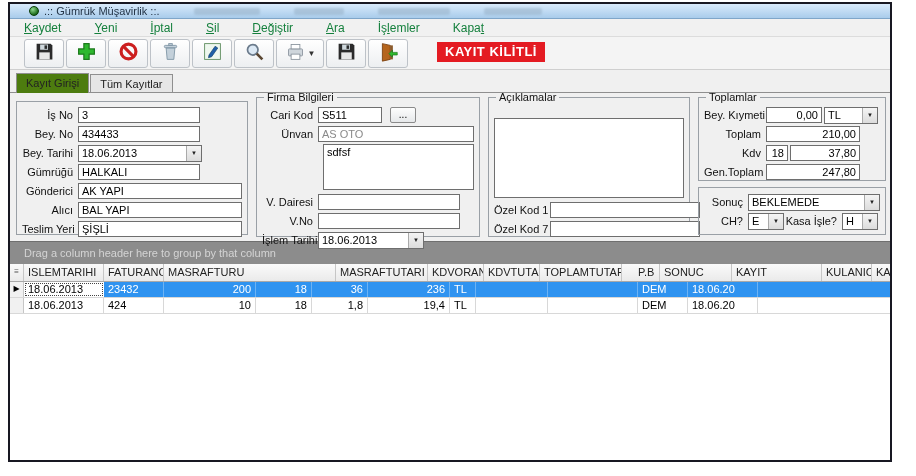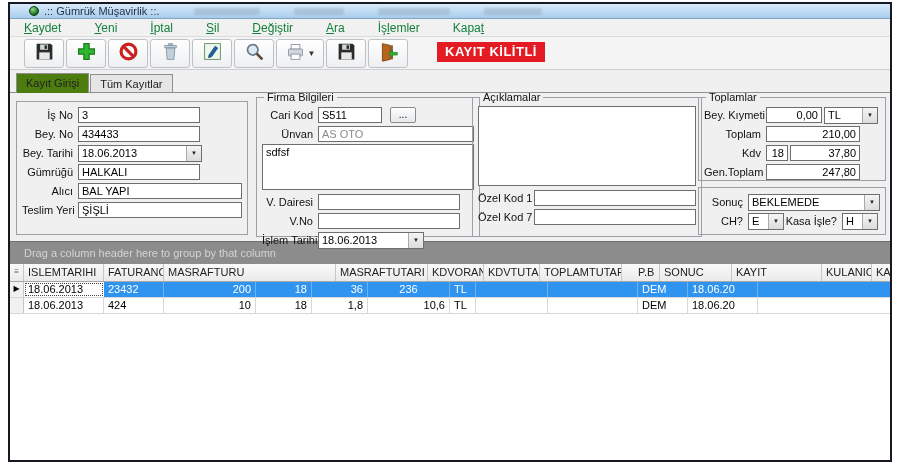--- a/index.html
+++ b/index.html
@@ -48,42 +48,42 @@
   .tabpage { flex:1; border-top:1px solid #8f8f8f; background:#f0f0f0;
              display:flex; flex-direction:column; overflow:hidden; }
 
   
   .formarea { height:148px; flex:0 0 148px; position:relative; }
   .panel { position:absolute; border:1px solid #9aa0a6; }
   .panel-legend { position:absolute; top:-7px; left:7px; background:#f0f0f0; padding:0 3px;
                   font-size:11px; color:#111; }
   .p-left  { left:6px;  top:8px; width:232px; height:134px; padding-top:4px; }
   .p-firma { left:246px; top:4px; width:224px; height:140px; padding-top:8px; }
-  .p-acik  { left:462px; top:4px; width:230px; height:140px; padding-top:8px; }
+  .p-acik  { left:478px; top:4px; width:202px; height:140px; padding-top:20px; }
   .p-top   { left:688px; top:4px; width:188px; height:84px; padding-top:8px; }
   .p-sonuc { left:688px; top:94px; width:188px; height:48px; padding-top:5px; }
 
   .frow { display:flex; align-items:center; height:18px; padding:0 5px; margin-bottom:1px; }
   .frow label { width:56px; text-align:right; padding-right:5px; font-size:11px; color:#111;
                 white-space:nowrap; flex:0 0 auto; }
   .tin { height:16px; border:1px solid #6e6e6e; background:#fff; font-family:"Liberation Sans",sans-serif;
          font-size:11px; padding:0 3px; color:#000; }
   .tin.right { text-align:right; }
   .tin.gray { color:#8a8a8a; }
   .w122 { width:122px; } .w160 { flex:1; } .w64 { width:64px; } .w142 { width:142px; }
   .w56 { width:56px; } .w94 { width:94px; } .w22 { width:22px; } .w70 { width:70px; }
   .tarea { border:1px solid #6e6e6e; background:#fff; font-family:"Liberation Sans",sans-serif;
            font-size:11px; padding:1px 3px; resize:none; color:#000; }
   .combo { display:inline-flex; height:17px; border:1px solid #6e6e6e; background:#fff; align-items:stretch; }
   .combo .cval { flex:1; font-size:11px; line-height:15px; padding:0 3px; overflow:hidden; white-space:nowrap; }
   .combo .carw { width:15px; background:linear-gradient(#f4f4f4,#dcdcdc); border-left:1px solid #aaa;
                  font-size:6px; color:#222; display:flex; align-items:center; justify-content:center; }
   .browse { width:26px; height:16px; margin-left:8px; border:1px solid #8a8a8a; border-radius:2px;
             background:linear-gradient(#fdfdfd,#e6e8ea); font-size:10px; line-height:12px; cursor:pointer; }
-  .indent { }
+  .indent { margin-left:61px; }
 
   
   .grid { flex:1; display:flex; flex-direction:column; border-top:1px solid #6f6f6f; overflow:hidden; }
   .group-panel { height:22px; flex:0 0 22px; background:#8c8c8c; color:#d4d4d4; font-size:11px;
                  line-height:22px; padding-left:14px; }
   .grid-header { height:18px; flex:0 0 18px; background:linear-gradient(#fafafa,#eaeaea);
                  border-bottom:1px solid #a8a8a8; display:flex; overflow:hidden; }
   .gh-cell { font-size:11px; line-height:17px; padding:0 4px; border-right:1px solid #c6c6c6;
              color:#222; white-space:nowrap; overflow:hidden; flex:0 0 auto; }
   .gh-ind { width:14px; flex:0 0 14px; border-right:1px solid #c6c6c6; text-align:center;
@@ -210,20 +210,24 @@
         <div class="frow">
             <label>Bey. Tarihi</label>
           <div class="combo" style="width:124px">
               <span class="cval">18.06.2013</span>
               <span class="carw">▼</span>
             </div>
           </div>
         <div class="frow">
             <label>Gümrüğü</label>
             <input class="tin w122" value="HALKALI" style="">
+          </div>
+        <div class="frow">
+            <label>Gönderici</label>
+            <input class="tin w160" value="AK YAPI" style="">
           </div>
         <div class="frow">
             <label>Alıcı</label>
             <input class="tin w160" value="BAL YAPI" style="">
           </div>
         <div class="frow">
             <label>Teslim Yeri</label>
             <input class="tin w160" value="ŞİŞLİ" style="">
           </div>
       </div>
@@ -340,35 +344,35 @@
           <div class="gh-cell" style="width: 70px; text-align: left;">KAYITT.</div>
         </div>
       <div id="grid-rows">
           <div class="g-row sel">
             <div class="g-ind">▶</div>
             <div class="g-cell focused" style="width: 80px; text-align: left;">18.06.2013</div>
             <div class="g-cell" style="width: 60px; text-align: left;">23432</div>
             <div class="g-cell" style="width: 92px; text-align: right;">200</div>
             <div class="g-cell" style="width: 56px; text-align: right;">18</div>
             <div class="g-cell" style="width: 56px; text-align: right;">36</div>
-            <div class="g-cell" style="width: 82px; text-align: center;">236</div>
+            <div class="g-cell" style="width: 82px; text-align: right;">236</div>
             <div class="g-cell" style="width: 26px; text-align: left;">TL</div>
             <div class="g-cell" style="width: 72px; text-align: left;"></div>
             <div class="g-cell" style="width: 90px; text-align: left;"></div>
             <div class="g-cell" style="width: 50px; text-align: left;">DEM</div>
             <div class="g-cell" style="width: 70px; text-align: left;">18.06.20</div>
           </div>
           <div class="g-row">
             <div class="g-ind"></div>
             <div class="g-cell" style="width: 80px; text-align: left;">18.06.2013</div>
             <div class="g-cell" style="width: 60px; text-align: left;">424</div>
             <div class="g-cell" style="width: 92px; text-align: right;">10</div>
             <div class="g-cell" style="width: 56px; text-align: right;">18</div>
             <div class="g-cell" style="width: 56px; text-align: right;">1,8</div>
-            <div class="g-cell" style="width: 82px; text-align: right;">10,6</div>
+            <div class="g-cell" style="width: 82px; text-align: right;">19,4</div>
             <div class="g-cell" style="width: 26px; text-align: left;">TL</div>
             <div class="g-cell" style="width: 72px; text-align: left;"></div>
             <div class="g-cell" style="width: 90px; text-align: left;"></div>
             <div class="g-cell" style="width: 50px; text-align: left;">DEM</div>
             <div class="g-cell" style="width: 70px; text-align: left;">18.06.20</div>
           </div>
         </div>
       <div class="grid-empty"></div>
     </div>
 

